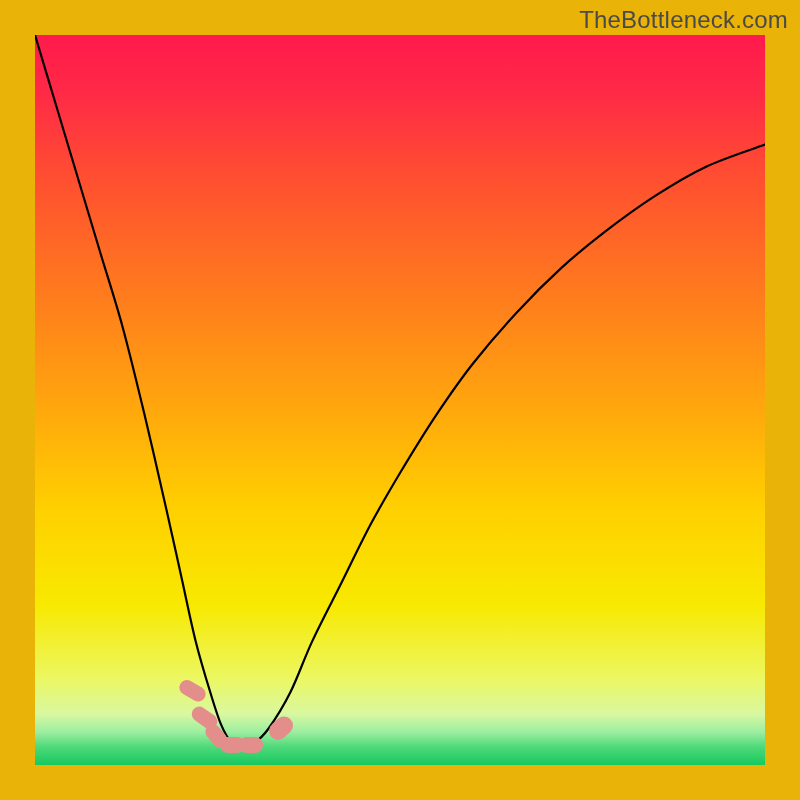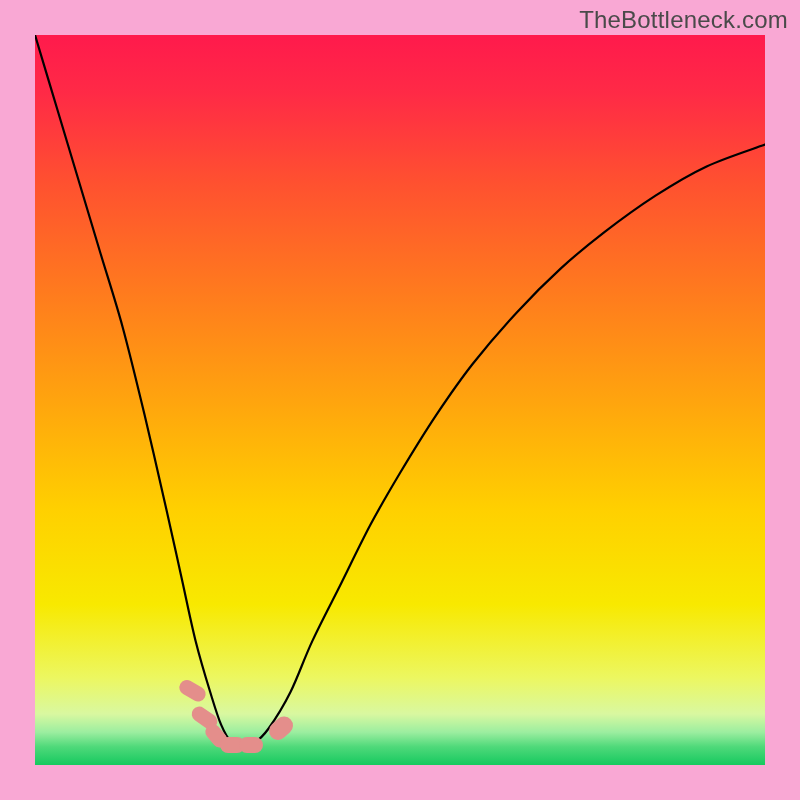--- a/index.html
+++ b/index.html
@@ -8,21 +8,21 @@
     width: 800px;
     height: 800px;
     background: #000;
     overflow: hidden;
     font-family: Arial, Helvetica, sans-serif;
   }
   .frame {
     position: absolute;
     left: 0; top: 0;
     width: 800px; height: 800px;
-    background: #f9a8d4;
+    background: #eab308;
   }
   .plot {
     position: absolute;
     left: 35px; top: 35px;
     width: 730px; height: 730px;
     overflow: hidden;
   }
   .gradient {
     position: absolute;
     left: 0; top: 0; right: 0; bottom: 0;

